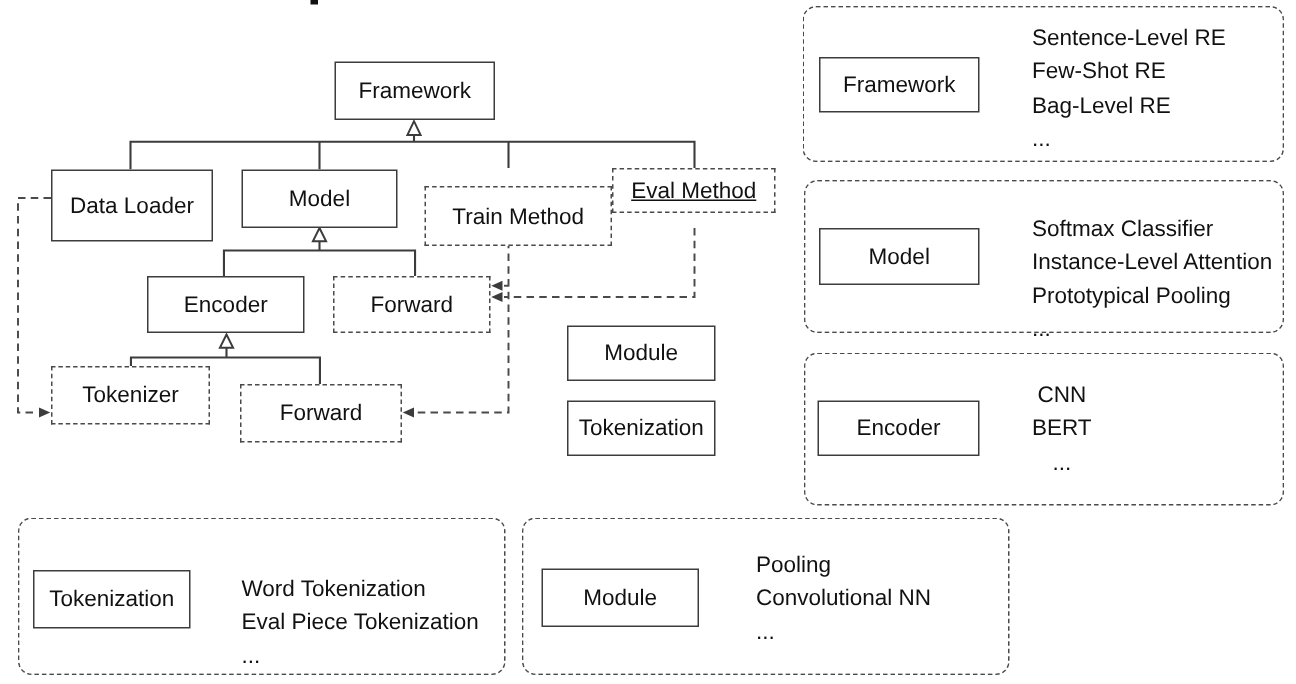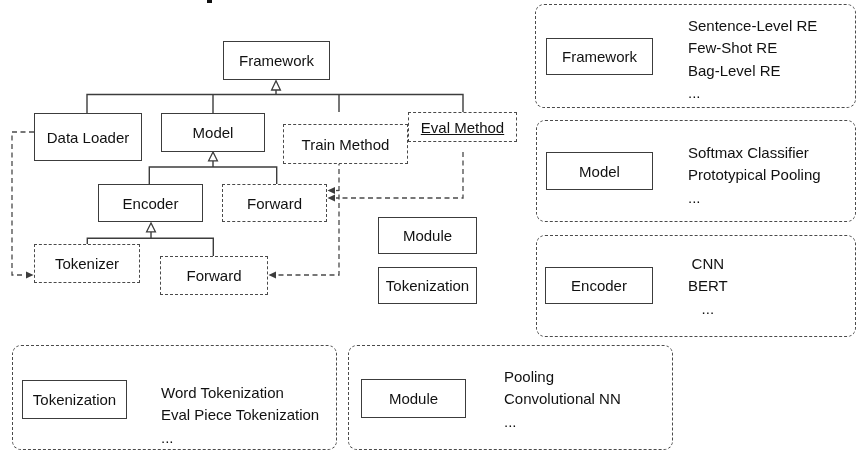--- a/index.html
+++ b/index.html
@@ -85,20 +85,21 @@
       <div>Few-Shot RE</div>
       <div>Bag-Level RE</div>
       <div>...</div>
     </div>
   </div>
 
   <div class="panel" style="left:536px;top:120px;width:320px;height:102px;">
     <div class="panel-label" style="left:9px;top:31px;width:107px;height:38px;">Model</div>
     <div class="panel-items" style="left:151px;top:5px;margin-top:16px;">
       <div>Softmax Classifier</div>
+      <div>Instance-Level Attention</div>
       <div>Prototypical Pooling</div>
       <div>...</div>
     </div>
   </div>
 
   <div class="panel" style="left:536px;top:235px;width:320px;height:102px;">
     <div class="panel-label" style="left:8px;top:31px;width:108px;height:37px;">Encoder</div>
     <div class="panel-items" style="left:151px;top:17px;text-align:center;">
       <div>CNN</div>
       <div>BERT</div>

